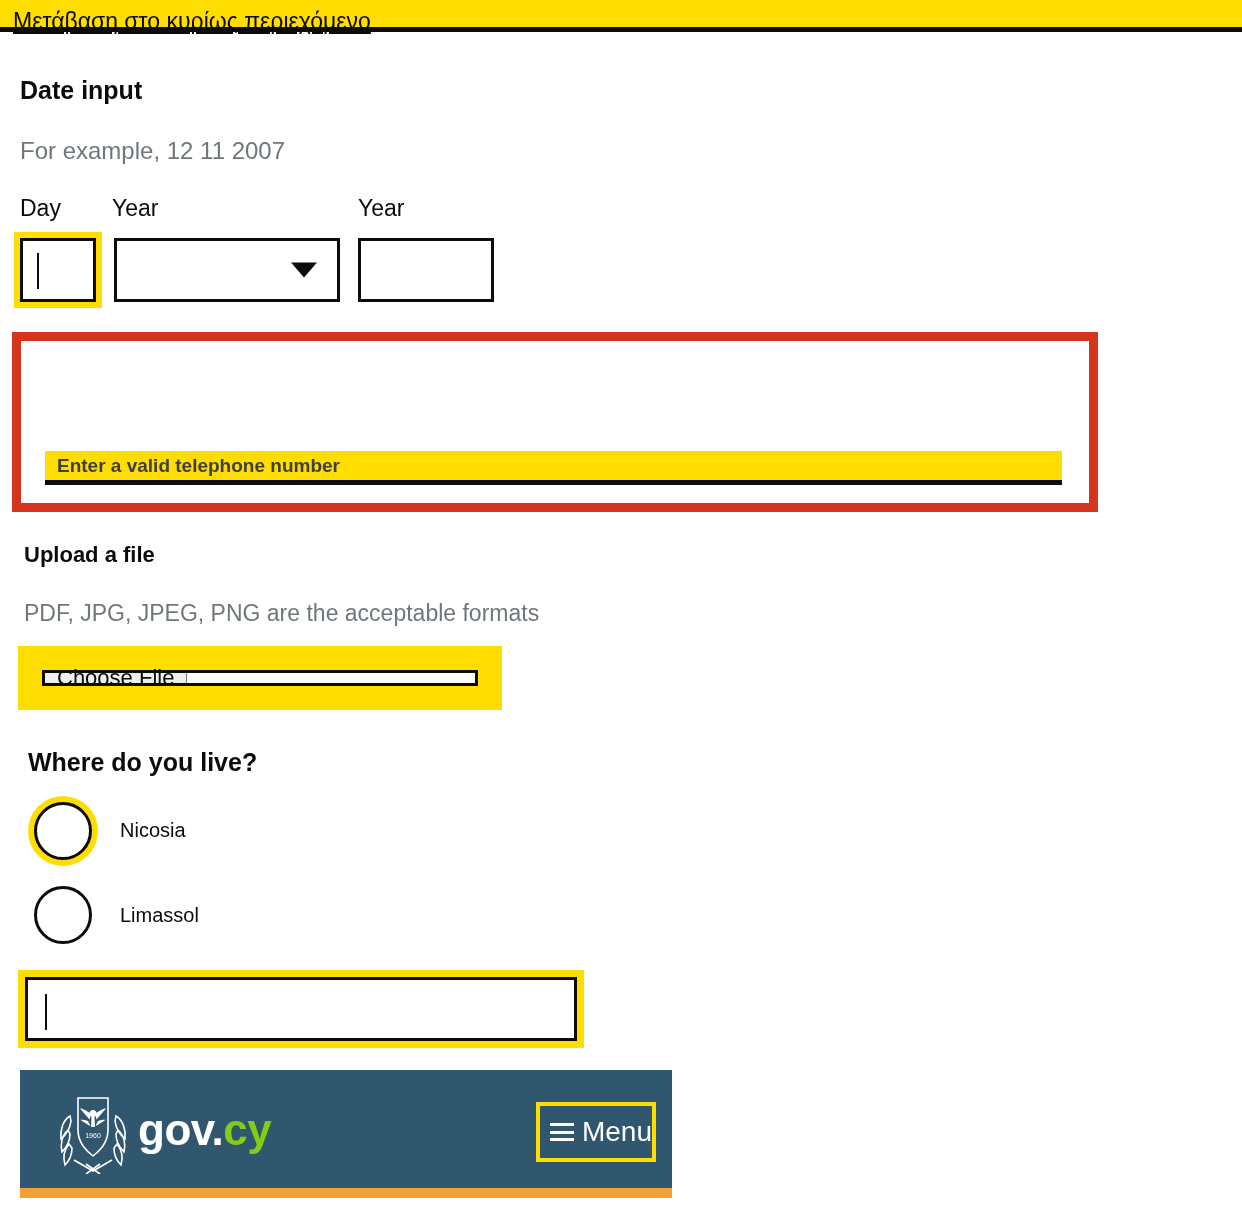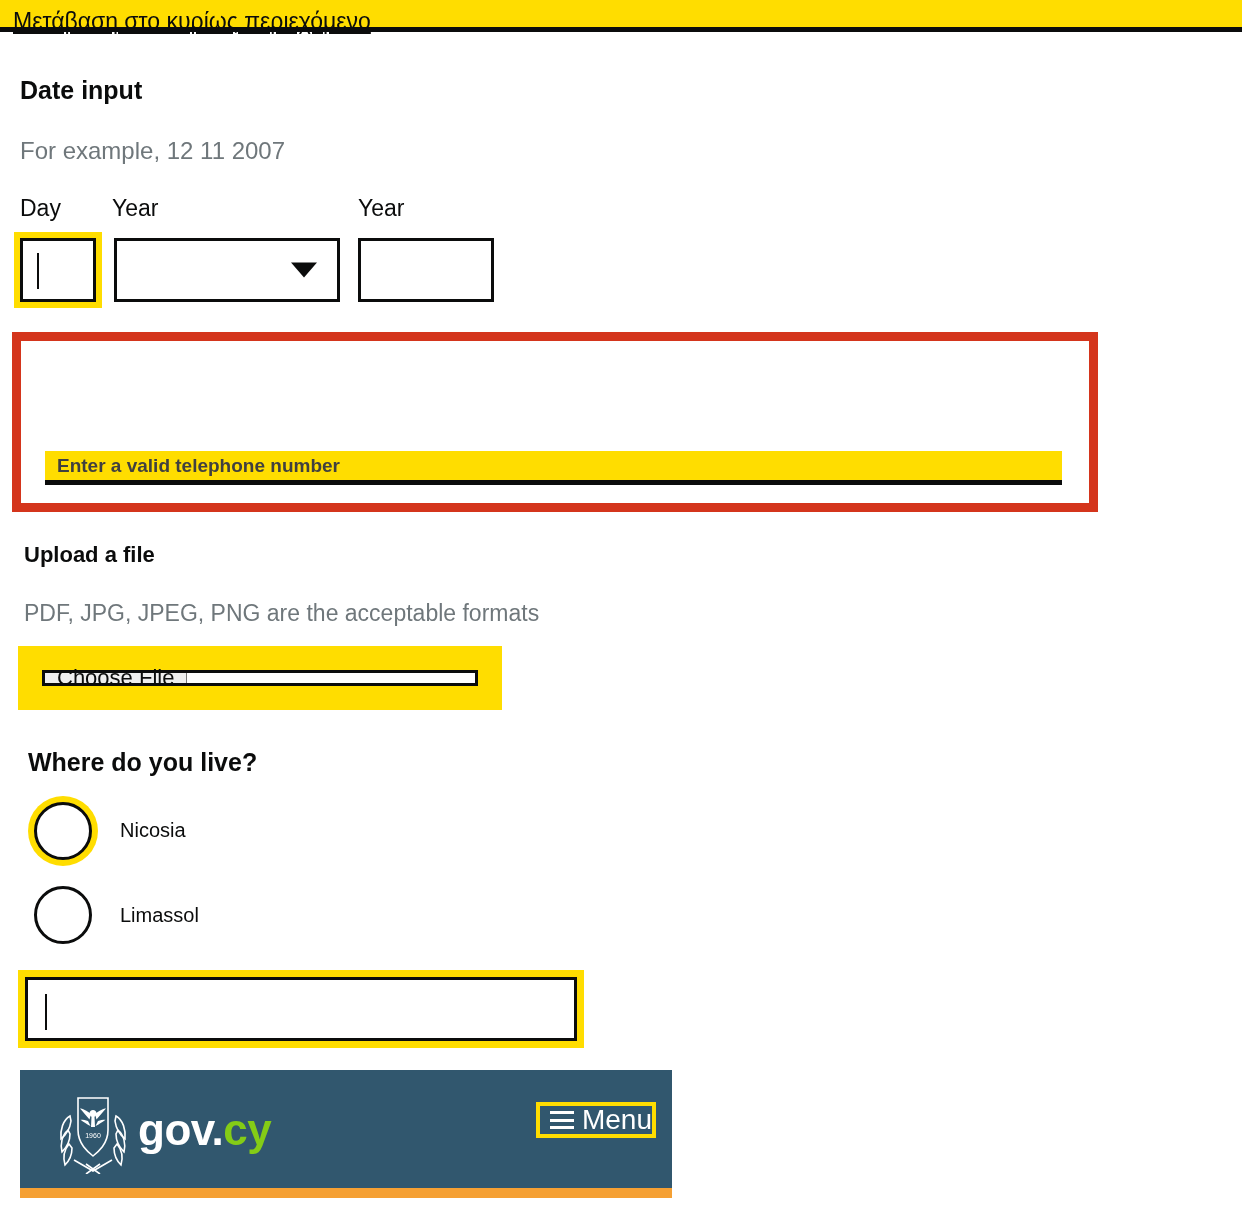--- a/index.html
+++ b/index.html
@@ -257,21 +257,21 @@
     color: #ffffff;
     white-space: nowrap;
     letter-spacing: -0.5px;
   }
   #gov-wordmark .tld { color: #84cc16; }
   #menu-button {
     position: absolute;
     left: 516px;
     top: 32px;
     width: 120px;
-    height: 36px;
+    height: 60px;
     border: 4px solid #ffdd00;
     box-sizing: border-box;
     display: flex;
     align-items: center;
     cursor: pointer;
   }
   #menu-icon {
     margin-left: 10px;
     width: 24px;
     height: 18px;

